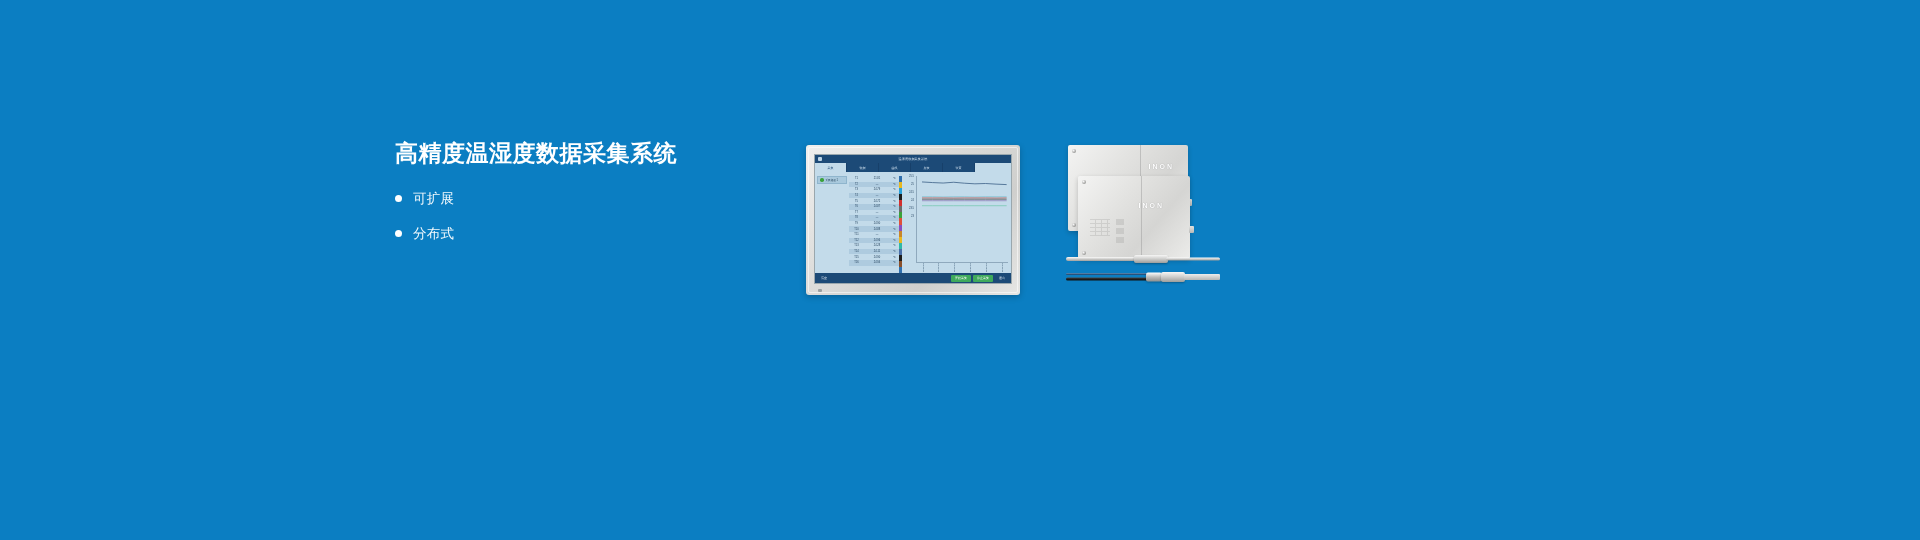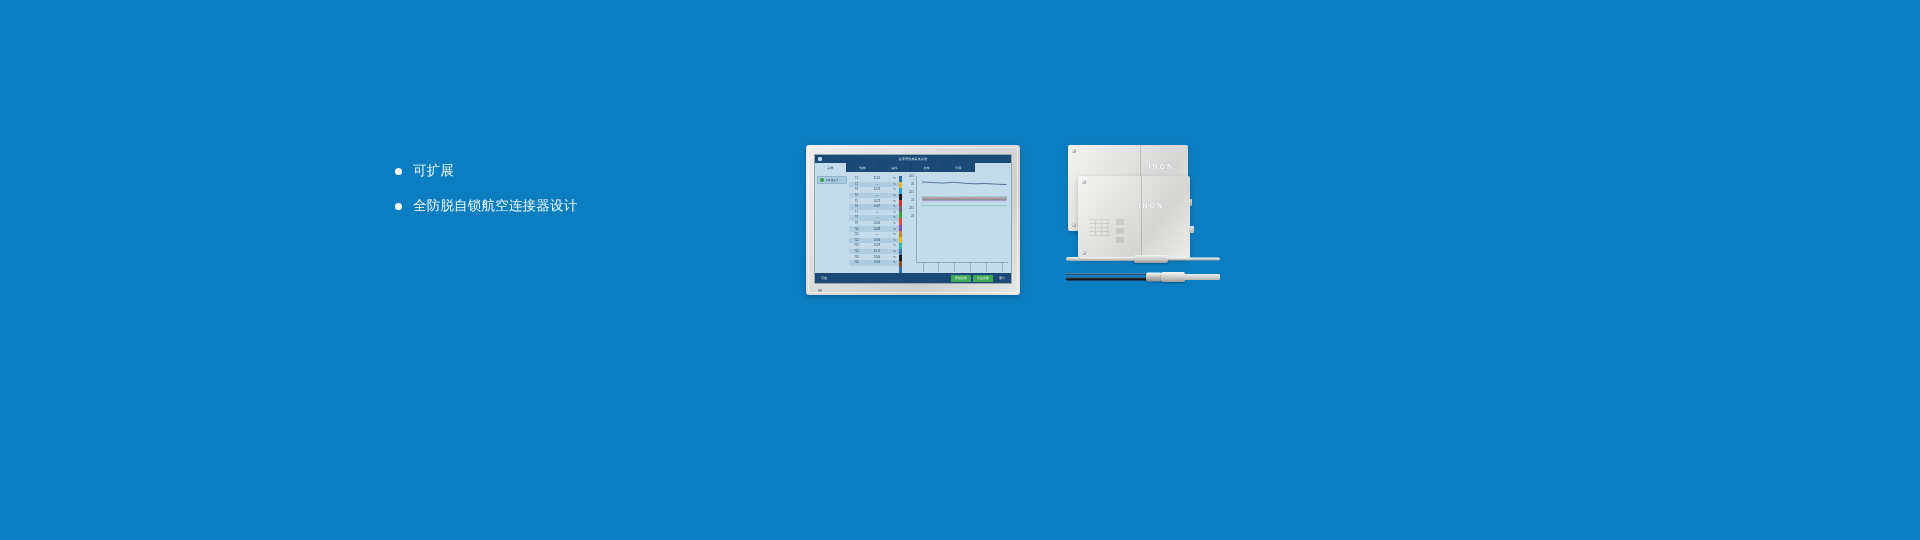--- a/index.html
+++ b/index.html
@@ -279,29 +279,30 @@
     width:10px; height:5px; border-radius:1px;
     background:linear-gradient(#ededec,#b6b6b4);
   }
 </style>
 </head>
 <body>
 
 <div class="banner">
 
   <div class="copy">
+    <div class="headline">高精度温湿度数据采集系统</div>
 
     <ul class="features">
       <li class="feature">
         <span class="bullet"></span>
         <span>可扩展</span>
       </li>
       <li class="feature">
         <span class="bullet"></span>
-        <span>全防脱自锁航空连接器设计</span>
+        <span>分布式</span>
       </li>
     </ul>
   </div>
 
   <div class="tablet">
     <div class="tablet-screen">
 
       <div class="app-titlebar">
         <span class="app-logo"></span>
         <span class="app-title">温湿度数据采集系统</span>

